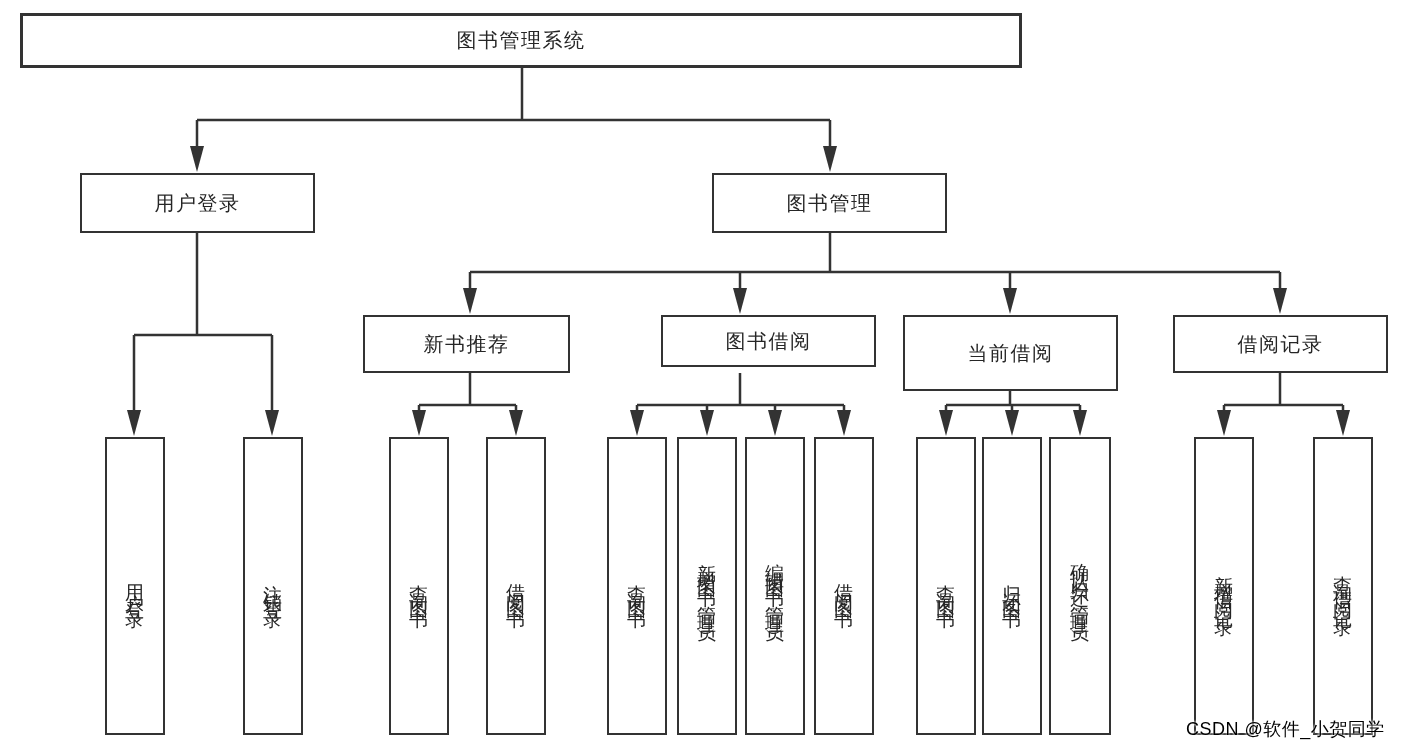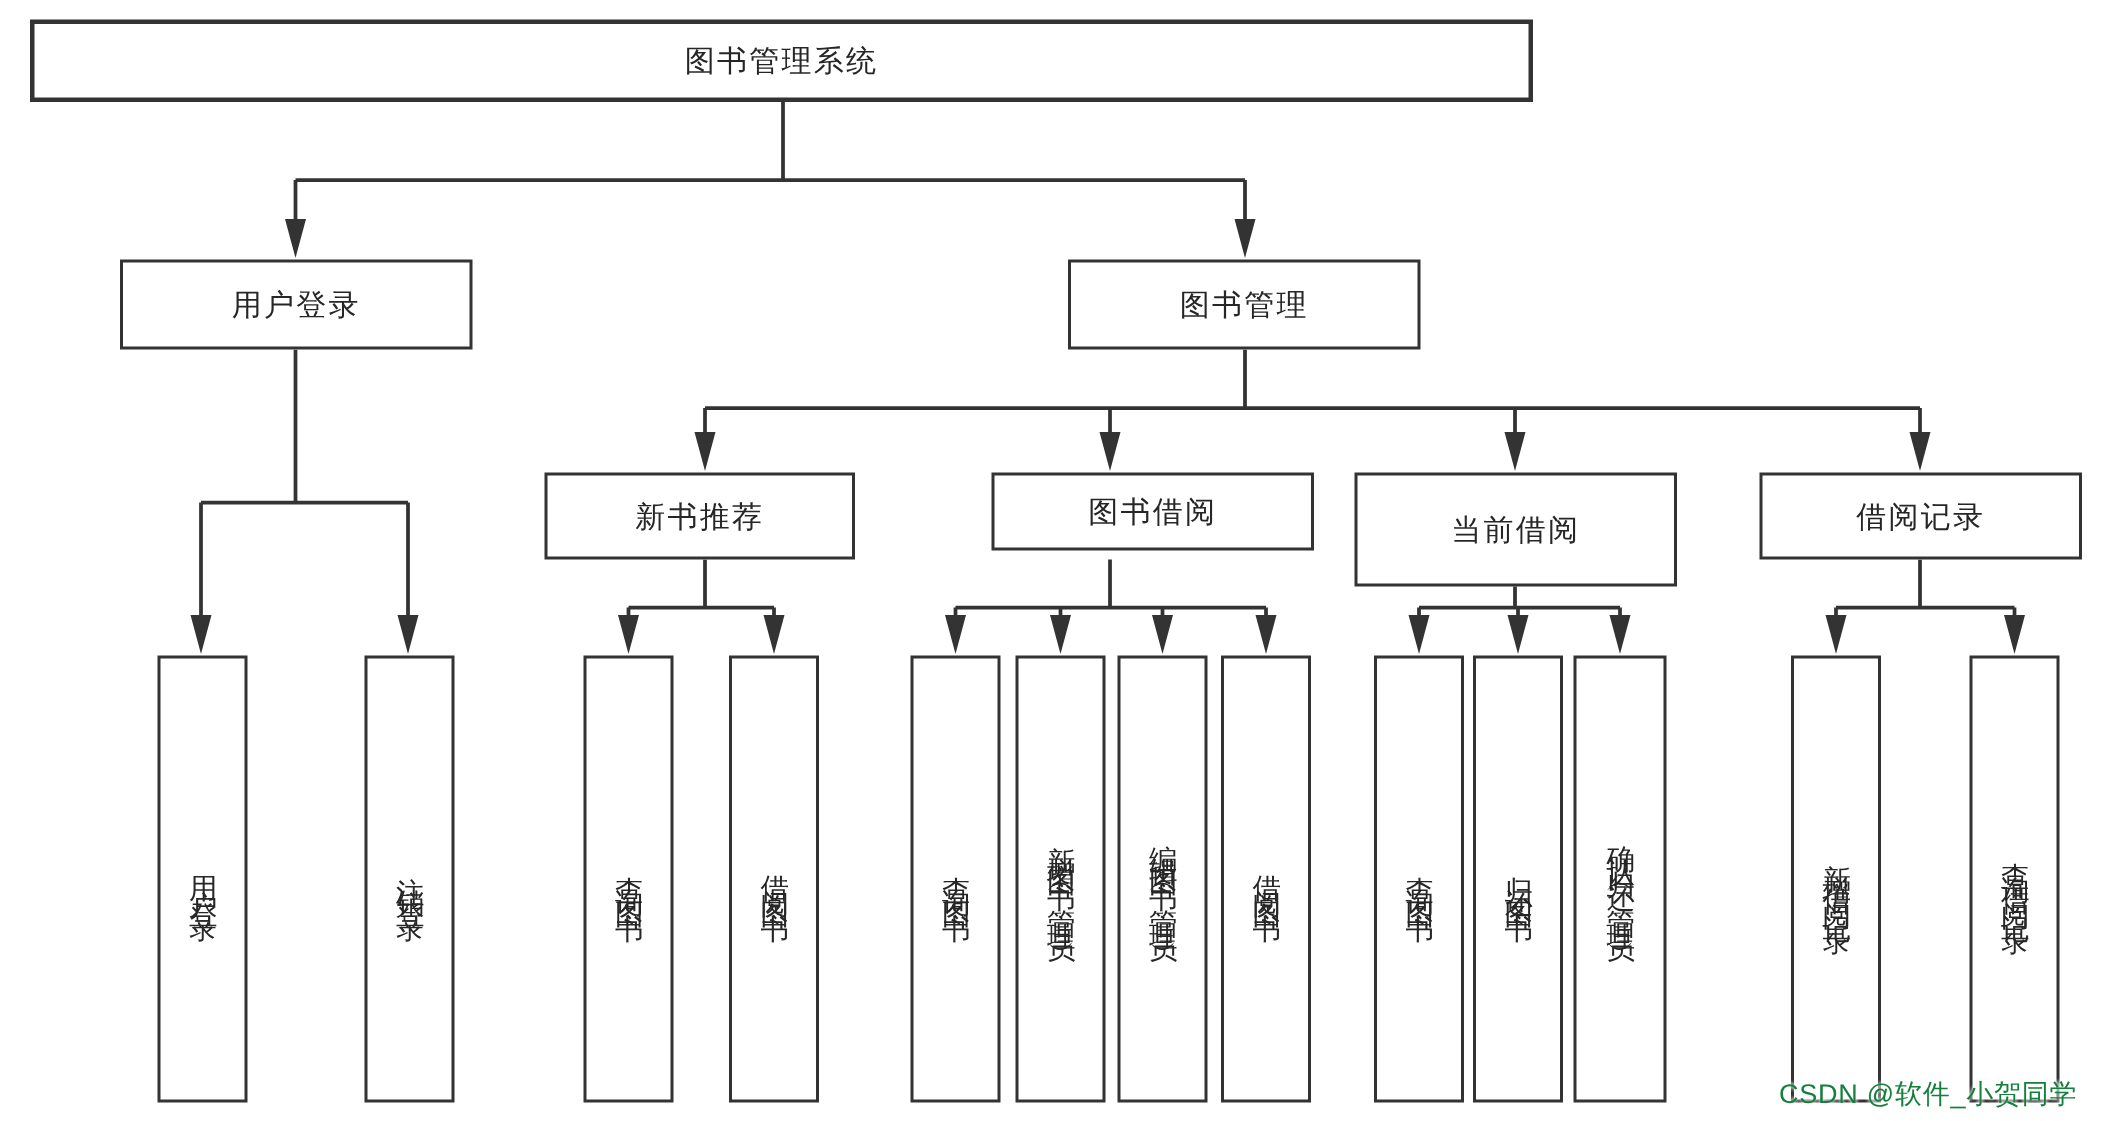--- a/index.html
+++ b/index.html
@@ -36,21 +36,21 @@
     font-size: 19px;
     letter-spacing: 0.45em;
     line-height: 1;
   }
   .watermark {
     position: absolute;
     left: 1186px;
     top: 717px;
     font-size: 18px;
     letter-spacing: 0.5px;
-    color: #15803d;
+    color: #000000;
     text-shadow: 0 0 3px #ffffff, 0 0 3px #ffffff;
     z-index: 5;
     white-space: nowrap;
   }
 </style>
 </head>
 <body>
 
 <div class="canvas">
 

